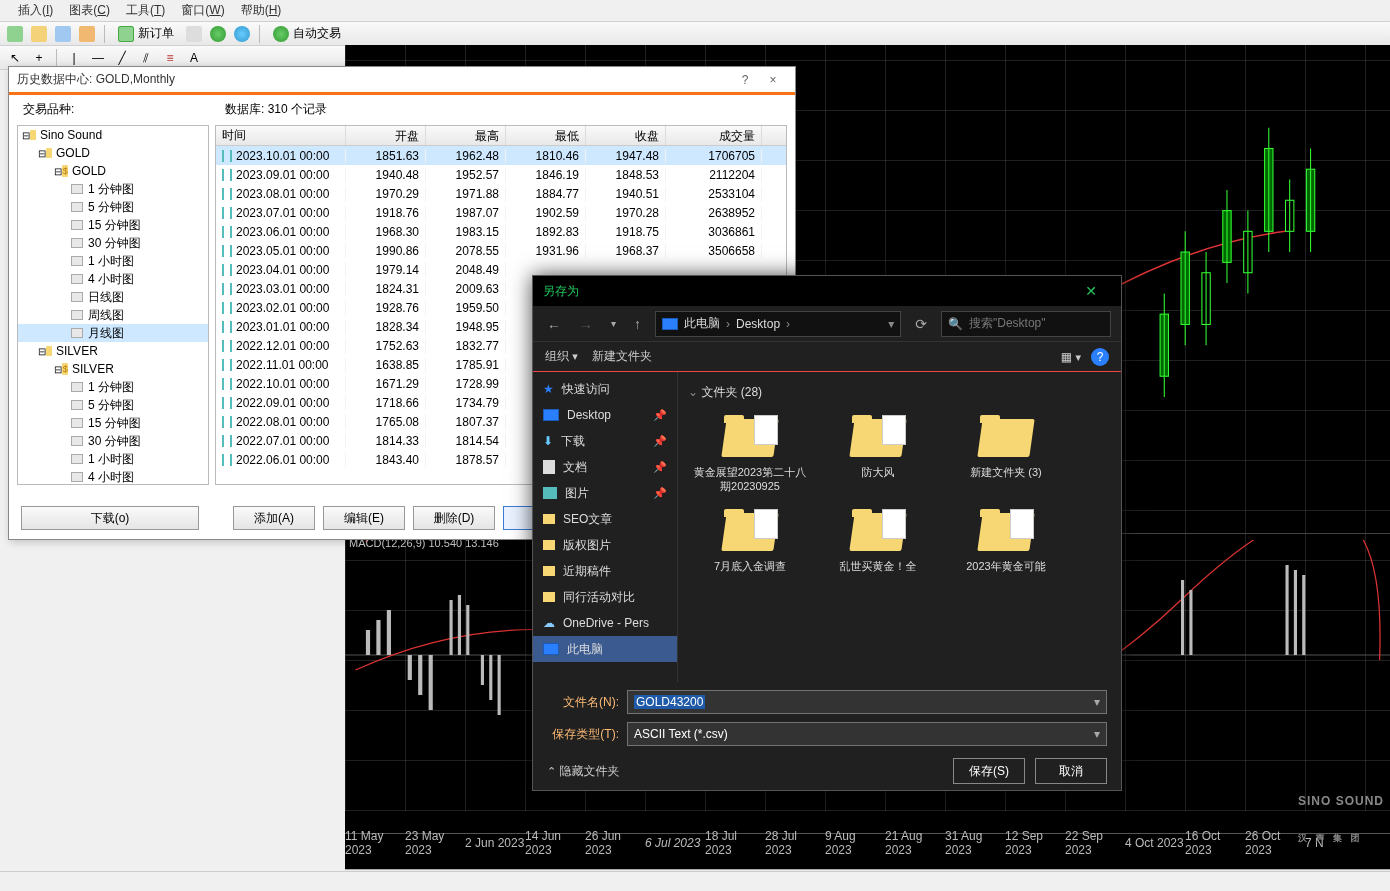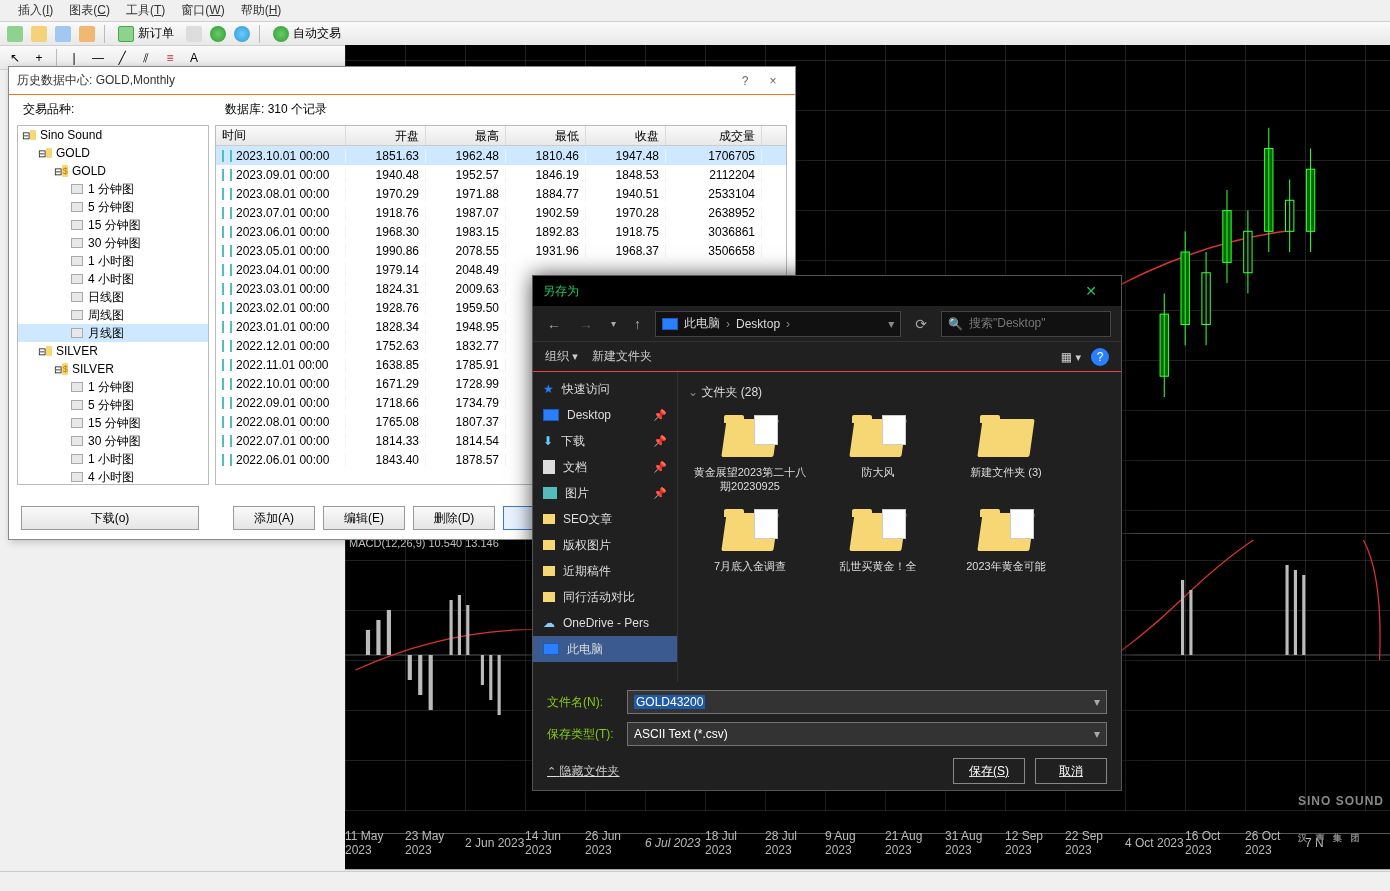--- a/index.html
+++ b/index.html
@@ -26,21 +26,21 @@
 
 .x-axis-dates { position:absolute; left:0; right:0; bottom:20px; height:18px; display:flex; color:#bbb; font-size:11px; border-top:1px solid #555; align-items:center; }
 
 
 .tab-bar { position:absolute; left:345px; right:0; bottom:0; height:22px; background:#e8e8e8; display:flex; align-items:flex-end; border-top:1px solid #aaa; padding-left:6px; gap:2px;}
 .tab { padding:2px 10px; background:#f4f4f4; border:1px solid #bbb; border-bottom:none; border-radius:3px 3px 0 0; color:#555;}
 .tab.active{ background:#fff59d; color:#000; font-weight:500;}
 
 
 .history-dialog { position: absolute; left: 8px; top: 66px; width: 788px; height: 474px; background: #fff; border: 1px solid #888; box-shadow: 2px 2px 8px rgba(0,0,0,.2); }
-.hd-title { height: 28px; display: flex; align-items: center; padding: 0 8px; font-size: 12px; color: #333; border-bottom: 1px solid #f97316; }
+.hd-title { height: 28px; display: flex; align-items: center; padding: 0 8px; font-size: 12px; color: #333; border-bottom: 3px solid #f97316; }
 .hd-title-text { flex: 1; }
 .hd-title-btn { width: 28px; text-align: center; color: #666; }
 .hd-body { position: absolute; top: 28px; left: 0; right: 0; bottom: 46px; display: flex; padding: 8px; gap: 6px; }
 .hd-label { position:absolute; top: 34px; left: 14px; font-size:12px;}
 .hd-dbcount { position:absolute; top: 34px; left: 216px; font-size:12px; }
 .hd-left { width: 192px; border: 1px solid #bbb; background: #fff; margin-top: 22px; overflow: auto; }
 .hd-right { flex: 1; border: 1px solid #bbb; background: #fff; margin-top: 22px; display: flex; flex-direction: column; overflow:hidden;}
 .tree-row { display: flex; align-items: center; height: 18px; white-space: nowrap; }
 .tree-ind { display:inline-block; }
 .tree-icon { width:14px; height:12px; display:inline-flex; align-items:center; justify-content:center; margin-right:4px; font-size:10px;}
@@ -77,25 +77,25 @@
 .sd-grid { display:flex; flex-wrap:wrap; gap:6px 0; padding:4px;}
 .folder { width:128px; display:flex; flex-direction:column; align-items:center; text-align:center; gap:4px; padding:4px; }
 .folder-icon { width:60px; height:48px; position:relative;}
 .folder-icon::before{content:"";position:absolute;left:4px;top:6px;width:52px;height:38px;background:#f7d774;border-radius:2px;}
 .folder-icon::after{content:"";position:absolute;left:4px;top:2px;width:20px;height:8px;background:#f7d774;border-radius:2px 2px 0 0;}
 .folder-icon.open::before{transform:skewX(-8deg);}
 .folder-icon .doc{position:absolute; right:2px; top:2px; width:24px; height:30px; background:#fff; border:1px solid #ccc;}
 .folder-label{ color:#ddd; font-size:11px; line-height:14px; max-width:124px;}
 .sd-foot { position:absolute; left:0;right:0;bottom:0; height:108px; padding:8px 14px; display:flex; flex-direction:column; gap:8px;}
 .sd-row { display:flex; align-items:center; gap:8px;}
-.sd-row-label { width:72px; color:#84cc16;}
+.sd-row-label { width:72px; text-align:right; color:#fdba74;}
 .sd-input { flex:1; height:24px; background:#333; border:1px solid #737373; color:#fff; padding:4px 6px; display:flex; align-items:center;}
 .sd-input.sel { }
 .sd-input .seltext { background:#1e5aa8; color:#fff; padding:0 2px;}
-.sd-actions { display:flex; justify-content:space-between; align-items:center; margin-top:4px;text-decoration:underline;}
+.sd-actions { display:flex; justify-content:space-between; align-items:center; margin-top:4px;}
 .sd-hide { color:#ccc;}
 .sd-btn { width:72px; height:26px; border:1px solid #888; background:#202020; color:#fff; text-align:center; line-height:24px; }
 
 .pin{color:#888;margin-left:auto;font-size:11px;}
 .monitor-icon{width:16px;height:12px;background:#2a7fff;border:1px solid #1b5bbb;display:inline-block;position:relative;}
 .star-icon{color:#2a7fff;}
 .mini{font-size:11px;}
 .logo-corner { position:absolute; right:6px; bottom:26px; color:#888; font-size:10px; font-weight:700; letter-spacing:1px;}
 .status-bar { position:absolute; left:0; right:0; bottom:0; height:20px; background:#f0f0f0; border-top:1px solid #ccc;}
 

